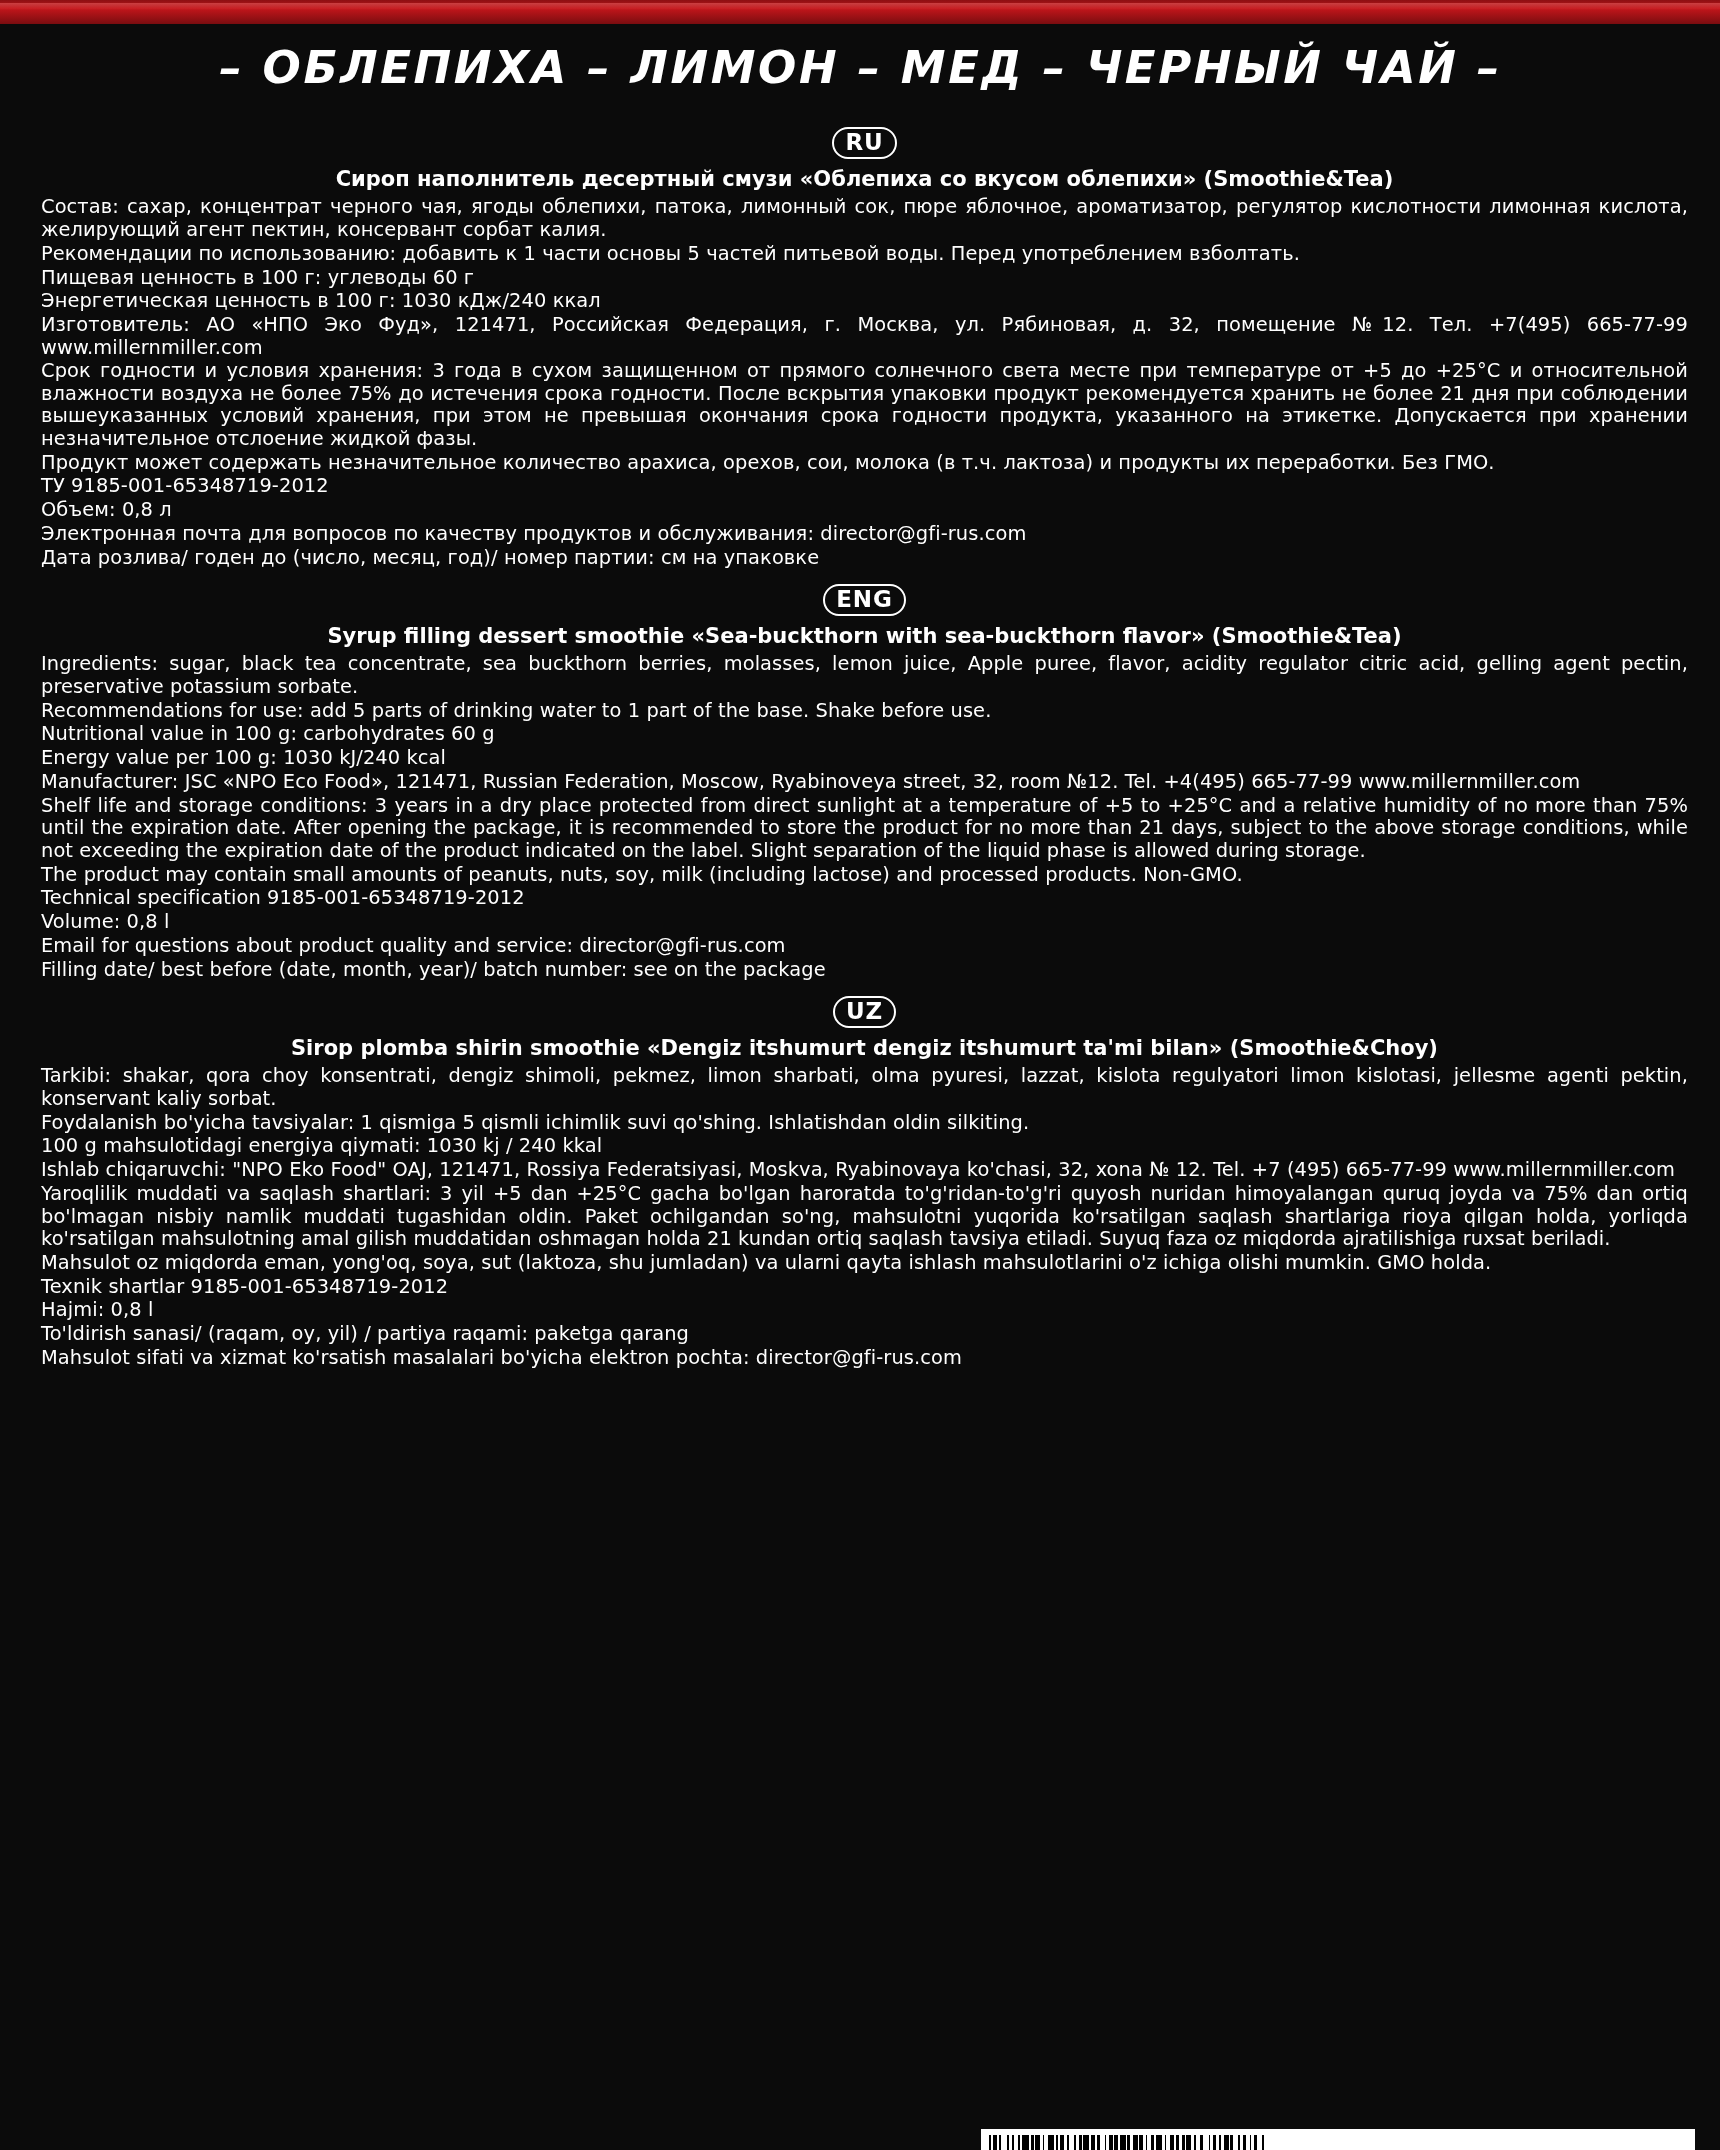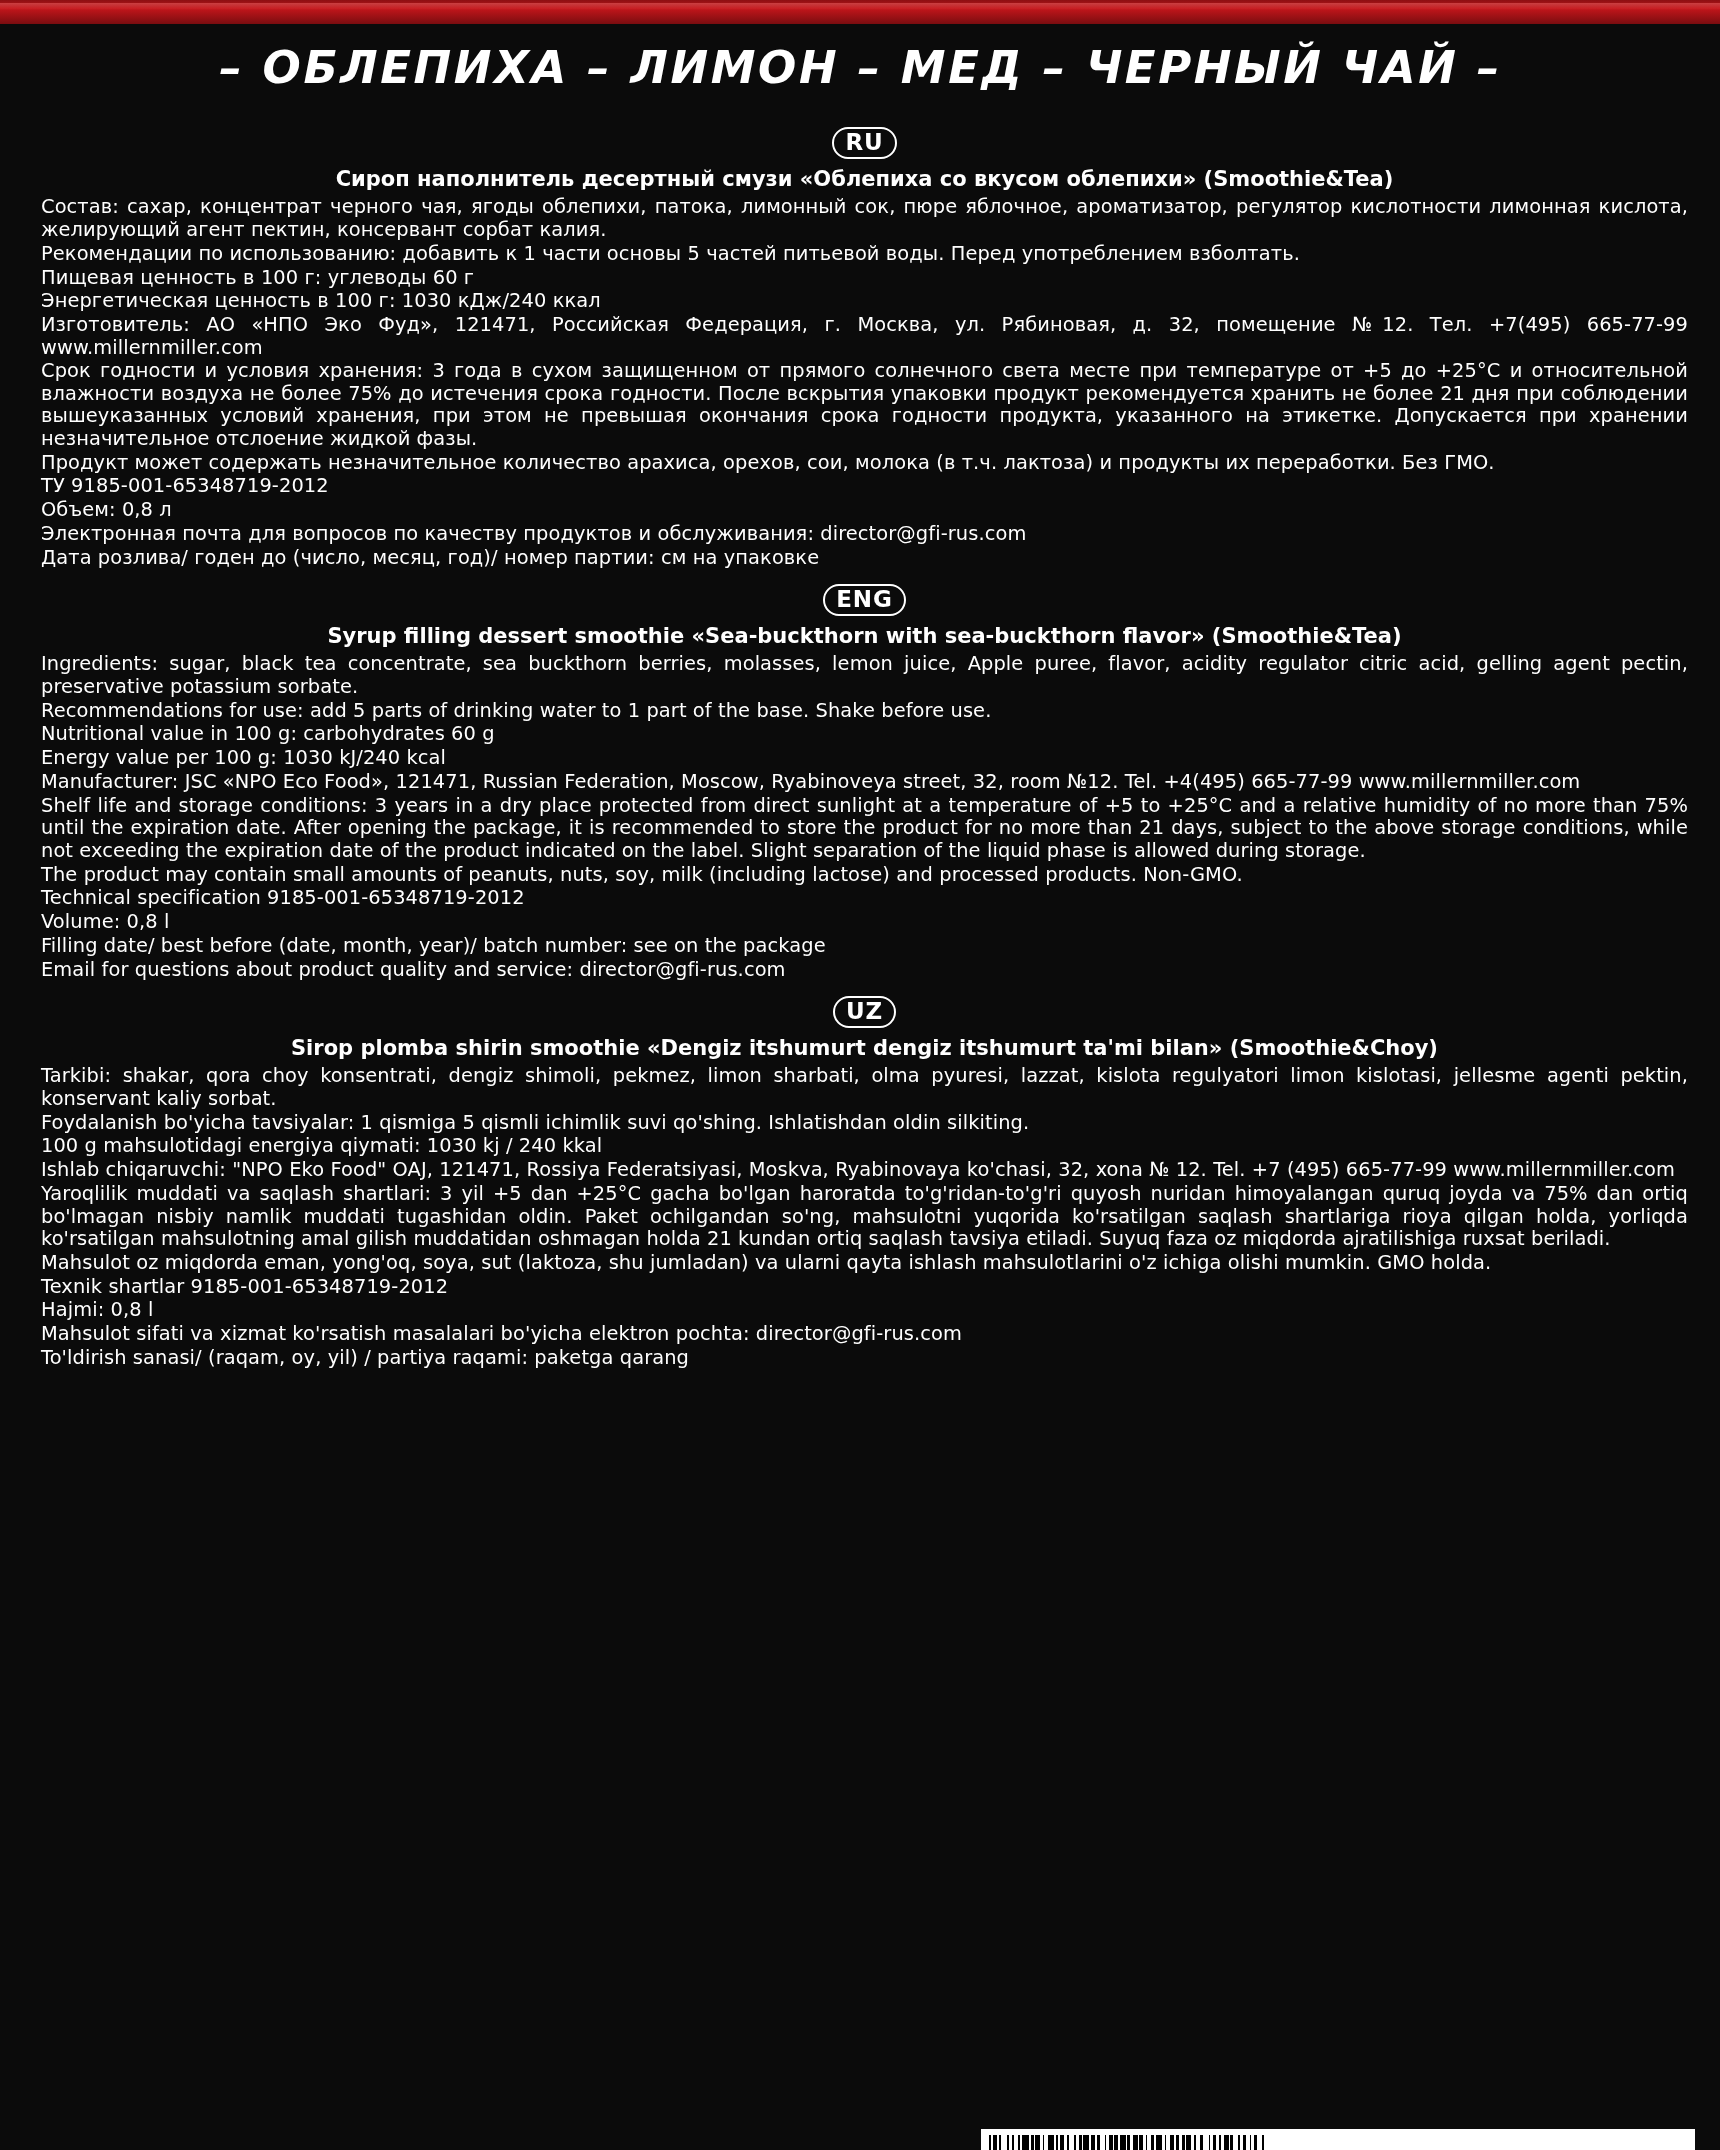--- a/index.html
+++ b/index.html
@@ -173,39 +173,39 @@
       </div>
       <p class="line">Ingredients: sugar, black tea concentrate, sea buckthorn berries, molasses, lemon juice, Apple puree, flavor, acidity regulator citric acid, gelling agent pectin, preservative potassium sorbate.</p>
       <p class="line">Recommendations for use: add 5 parts of drinking water to 1 part of the base. Shake before use.</p>
       <p class="line">Nutritional value in 100 g: carbohydrates 60 g</p>
       <p class="line">Energy value per 100 g: 1030 kJ/240 kcal</p>
       <p class="line">Manufacturer: JSC «NPO Eco Food», 121471, Russian Federation, Moscow, Ryabinoveya street, 32, room №12. Tel. +4(495) 665-77-99 www.millernmiller.com</p>
       <p class="line">Shelf life and storage conditions: 3 years in a dry place protected from direct sunlight at a temperature of +5 to +25°C and a relative humidity of no more than 75% until the expiration date. After opening the package, it is recommended to store the product for no more than 21 days, subject to the above storage conditions, while not exceeding the expiration date of the product indicated on the label. Slight separation of the liquid phase is allowed during storage.</p>
       <p class="line">The product may contain small amounts of peanuts, nuts, soy, milk (including lactose) and processed products. Non-GMO.</p>
       <p class="line">Technical specification 9185-001-65348719-2012</p>
       <p class="line">Volume: 0,8 l</p>
+      <p class="line">Email for questions about product quality and service: director@gfi-rus.com</p>
       <p class="line">Filling date/ best before (date, month, year)/ batch number: see on the package</p>
-      <p class="line">Email for questions about product quality and service: director@gfi-rus.com</p>
     </div>
 
     <div class="section">
       <div class="sec-head">
         <span class="lang-badge">UZ</span>
         <span class="sec-title">Sirop plomba shirin smoothie «Dengiz itshumurt dengiz itshumurt ta'mi bilan» (Smoothie&amp;Choy)</span>
       </div>
       <p class="line">Tarkibi: shakar, qora choy konsentrati, dengiz shimoli, pekmez, limon sharbati, olma pyuresi, lazzat, kislota regulyatori limon kislotasi, jellesme agenti pektin, konservant kaliy sorbat.</p>
       <p class="line">Foydalanish bo'yicha tavsiyalar: 1 qismiga 5 qismli ichimlik suvi qo'shing. Ishlatishdan oldin silkiting.</p>
       <p class="line">100 g mahsulotidagi energiya qiymati: 1030 kj / 240 kkal</p>
       <p class="line">Ishlab chiqaruvchi: "NPO Eko Food" OAJ, 121471, Rossiya Federatsiyasi, Moskva, Ryabinovaya ko'chasi, 32, xona № 12. Tel. +7 (495) 665-77-99 www.millernmiller.com</p>
       <p class="line">Yaroqlilik muddati va saqlash shartlari: 3 yil +5 dan +25°C gacha bo'lgan haroratda to'g'ridan-to'g'ri quyosh nuridan himoyalangan quruq joyda va 75% dan ortiq bo'lmagan nisbiy namlik muddati tugashidan oldin. Paket ochilgandan so'ng, mahsulotni yuqorida ko'rsatilgan saqlash shartlariga rioya qilgan holda, yorliqda ko'rsatilgan mahsulotning amal gilish muddatidan oshmagan holda 21 kundan ortiq saqlash tavsiya etiladi. Suyuq faza oz miqdorda ajratilishiga ruxsat beriladi.</p>
       <p class="line">Mahsulot oz miqdorda eman, yong'oq, soya, sut (laktoza, shu jumladan) va ularni qayta ishlash mahsulotlarini o'z ichiga olishi mumkin. GMO holda.</p>
       <p class="line">Texnik shartlar 9185-001-65348719-2012</p>
       <p class="line">Hajmi: 0,8 l</p>
+      <p class="line">To'ldirish sanasi/ (raqam, oy, yil) / partiya raqami: paketga qarang</p>
       <p class="line">Mahsulot sifati va xizmat ko'rsatish masalalari bo'yicha elektron pochta: director@gfi-rus.com</p>
-      <p class="line">To'ldirish sanasi/ (raqam, oy, yil) / partiya raqami: paketga qarang</p>
     </div>
 
   </div>
 
 
   <div class="bottom">
 
     <div class="barcode" id="barcode">
         <div class="bar" style="width:2.6px"></div>
         <div style="width:1.3px"></div>

